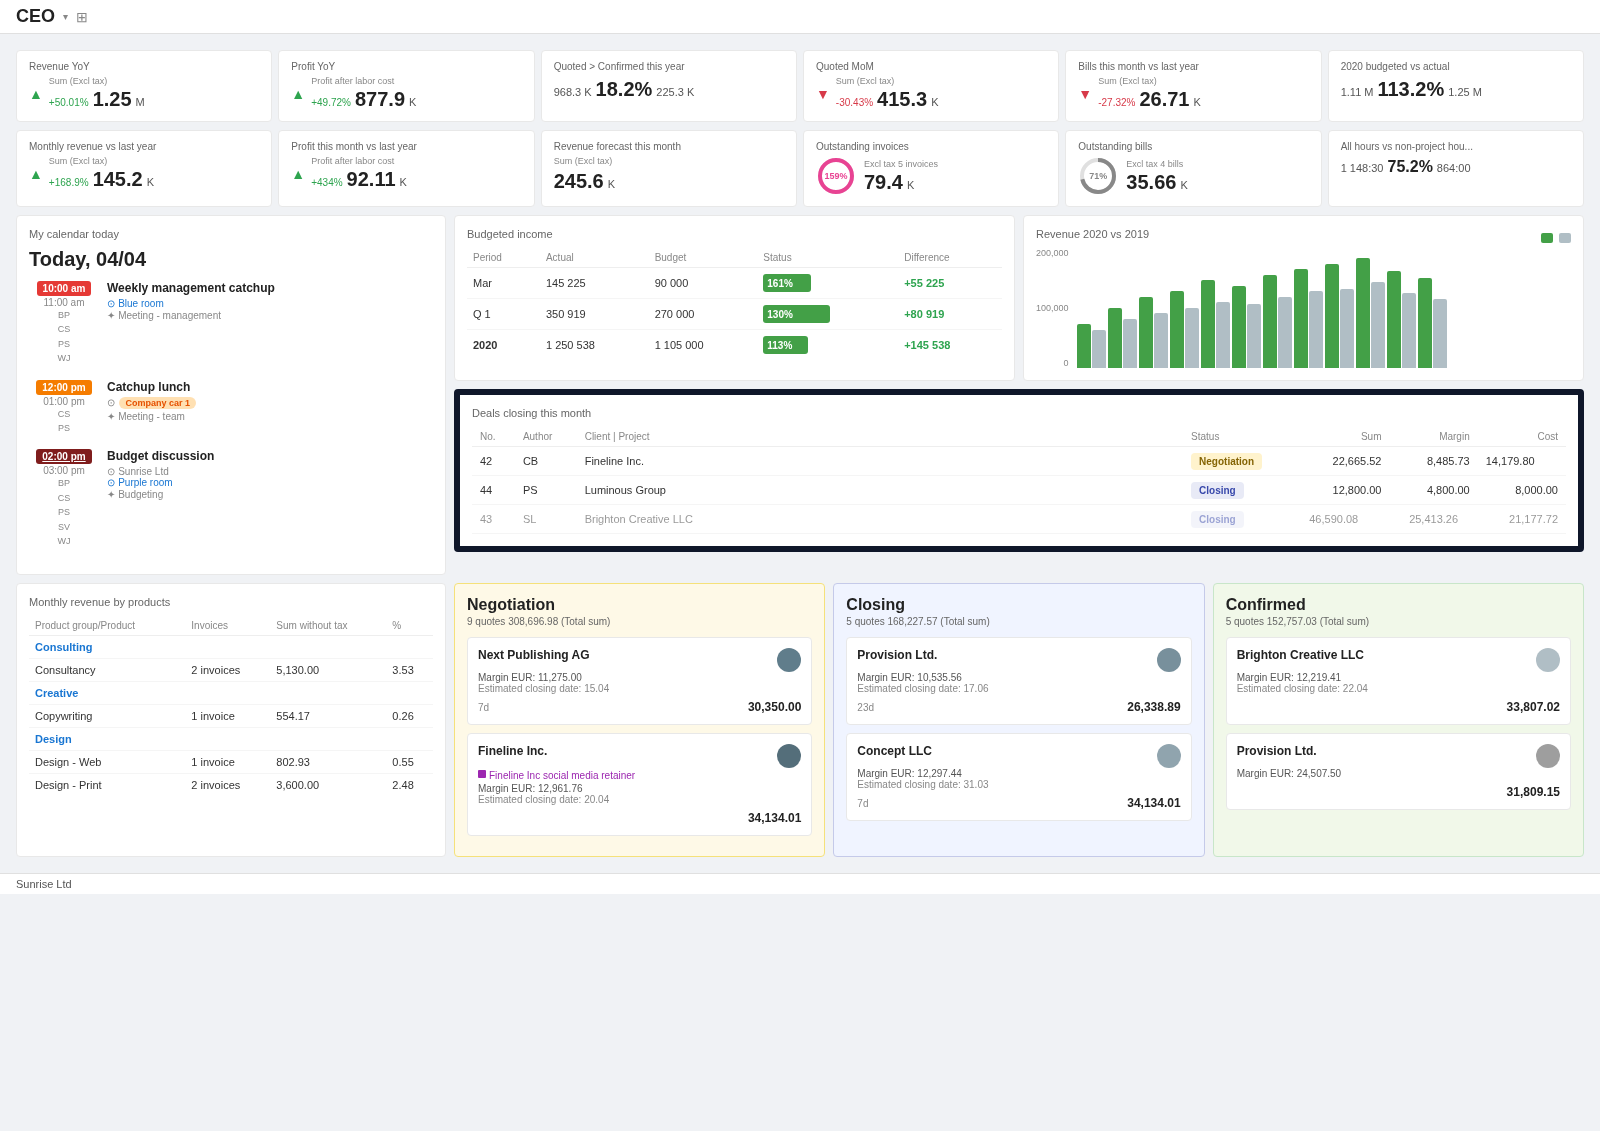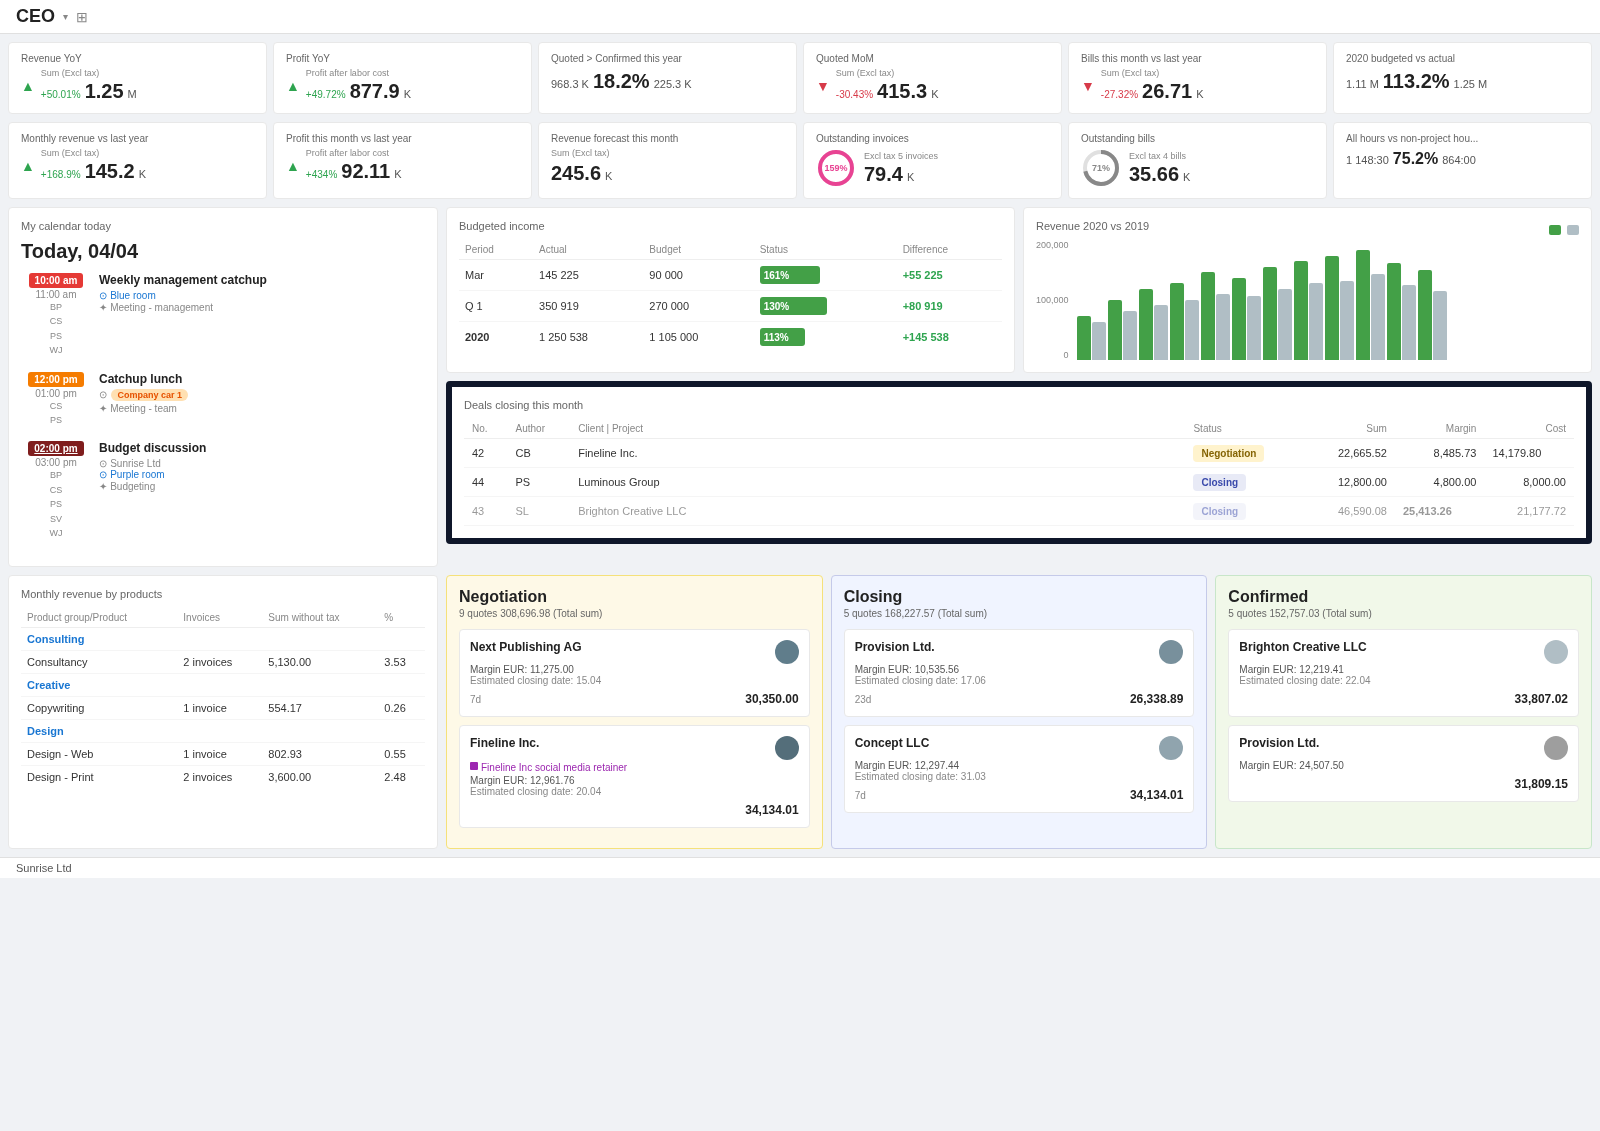--- a/index.html
+++ b/index.html
@@ -3,21 +3,21 @@
   <meta charset="utf-8">
   <style>
     * { box-sizing: border-box; margin: 0; padding: 0; }
     body { font-family: -apple-system, BlinkMacSystemFont, 'Segoe UI', sans-serif; background: #f0f2f5; font-size: 12px; color: #333; }
     
     .app-header { background: #fff; padding: 6px 16px; display: flex; align-items: center; gap: 8px; border-bottom: 1px solid #e0e0e0; }
     .app-title { font-size: 18px; font-weight: 600; color: #222; }
     .dropdown-icon { color: #888; font-size: 10px; }
     .filter-icon { color: #888; font-size: 14px; cursor: pointer; }
     
-    .dashboard { padding: 8px; display: flex; flex-direction: column; gap: 8px; }
+    .dashboard { padding: 16px; display: flex; flex-direction: column; gap: 8px; }
     
     
     .kpi-row { display: grid; gap: 6px; }
     .kpi-row-1 { grid-template-columns: repeat(6, 1fr); }
     .kpi-row-2 { grid-template-columns: repeat(6, 1fr); }
     
     .kpi-card { background: #fff; border-radius: 4px; padding: 10px 12px; border: 1px solid #e8e8e8; }
     .kpi-label { font-size: 10px; color: #666; margin-bottom: 4px; font-weight: 500; }
     .kpi-sub { font-size: 9px; color: #888; }
     .kpi-value-row { display: flex; align-items: baseline; gap: 4px; margin-top: 2px; }
@@ -378,21 +378,21 @@
                 <th>Status</th>
                 <th>Difference</th>
               </tr>
             </thead>
             <tbody>
               <tr>
                 <td>Mar</td>
                 <td>145 225</td>
                 <td>90 000</td>
                 <td>
-                    <div class="status-bar green" style="width:60px;">161%</div>
+                    <div class="status-bar green" style="width:48px;">161%</div>
                   </td>
                 <td class="diff-positive">+55 225</td>
               </tr>
               <tr>
                 <td>Q 1</td>
                 <td>350 919</td>
                 <td>270 000</td>
                 <td>
                     <div class="status-bar green" style="width:67px;">130%</div>
                   </td>
@@ -516,22 +516,22 @@
               <td style="text-align:right;">12,800.00</td>
               <td style="text-align:right;">4,800.00</td>
               <td style="text-align:right;">8,000.00</td>
             </tr>
             <tr style="opacity:0.5;">
               <td>43</td>
               <td>SL</td>
               <td>Brighton Creative LLC</td>
               <td></td>
               <td><span class="status-pill closing">Closing</span></td>
-              <td style="text-align:right;">46,590.08</td>
-              <td style="text-align:left;font-weight:bold;">25,413.26</td>
+              <td style="text-align:left;">46,590.08</td>
+              <td style="text-align:center;">25,413.26</td>
               <td style="text-align:right;">21,177.72</td>
             </tr>
           </tbody>
         </table>
       </div>
     </div>
   </div>
 
   <div class="bottom-section">
 

